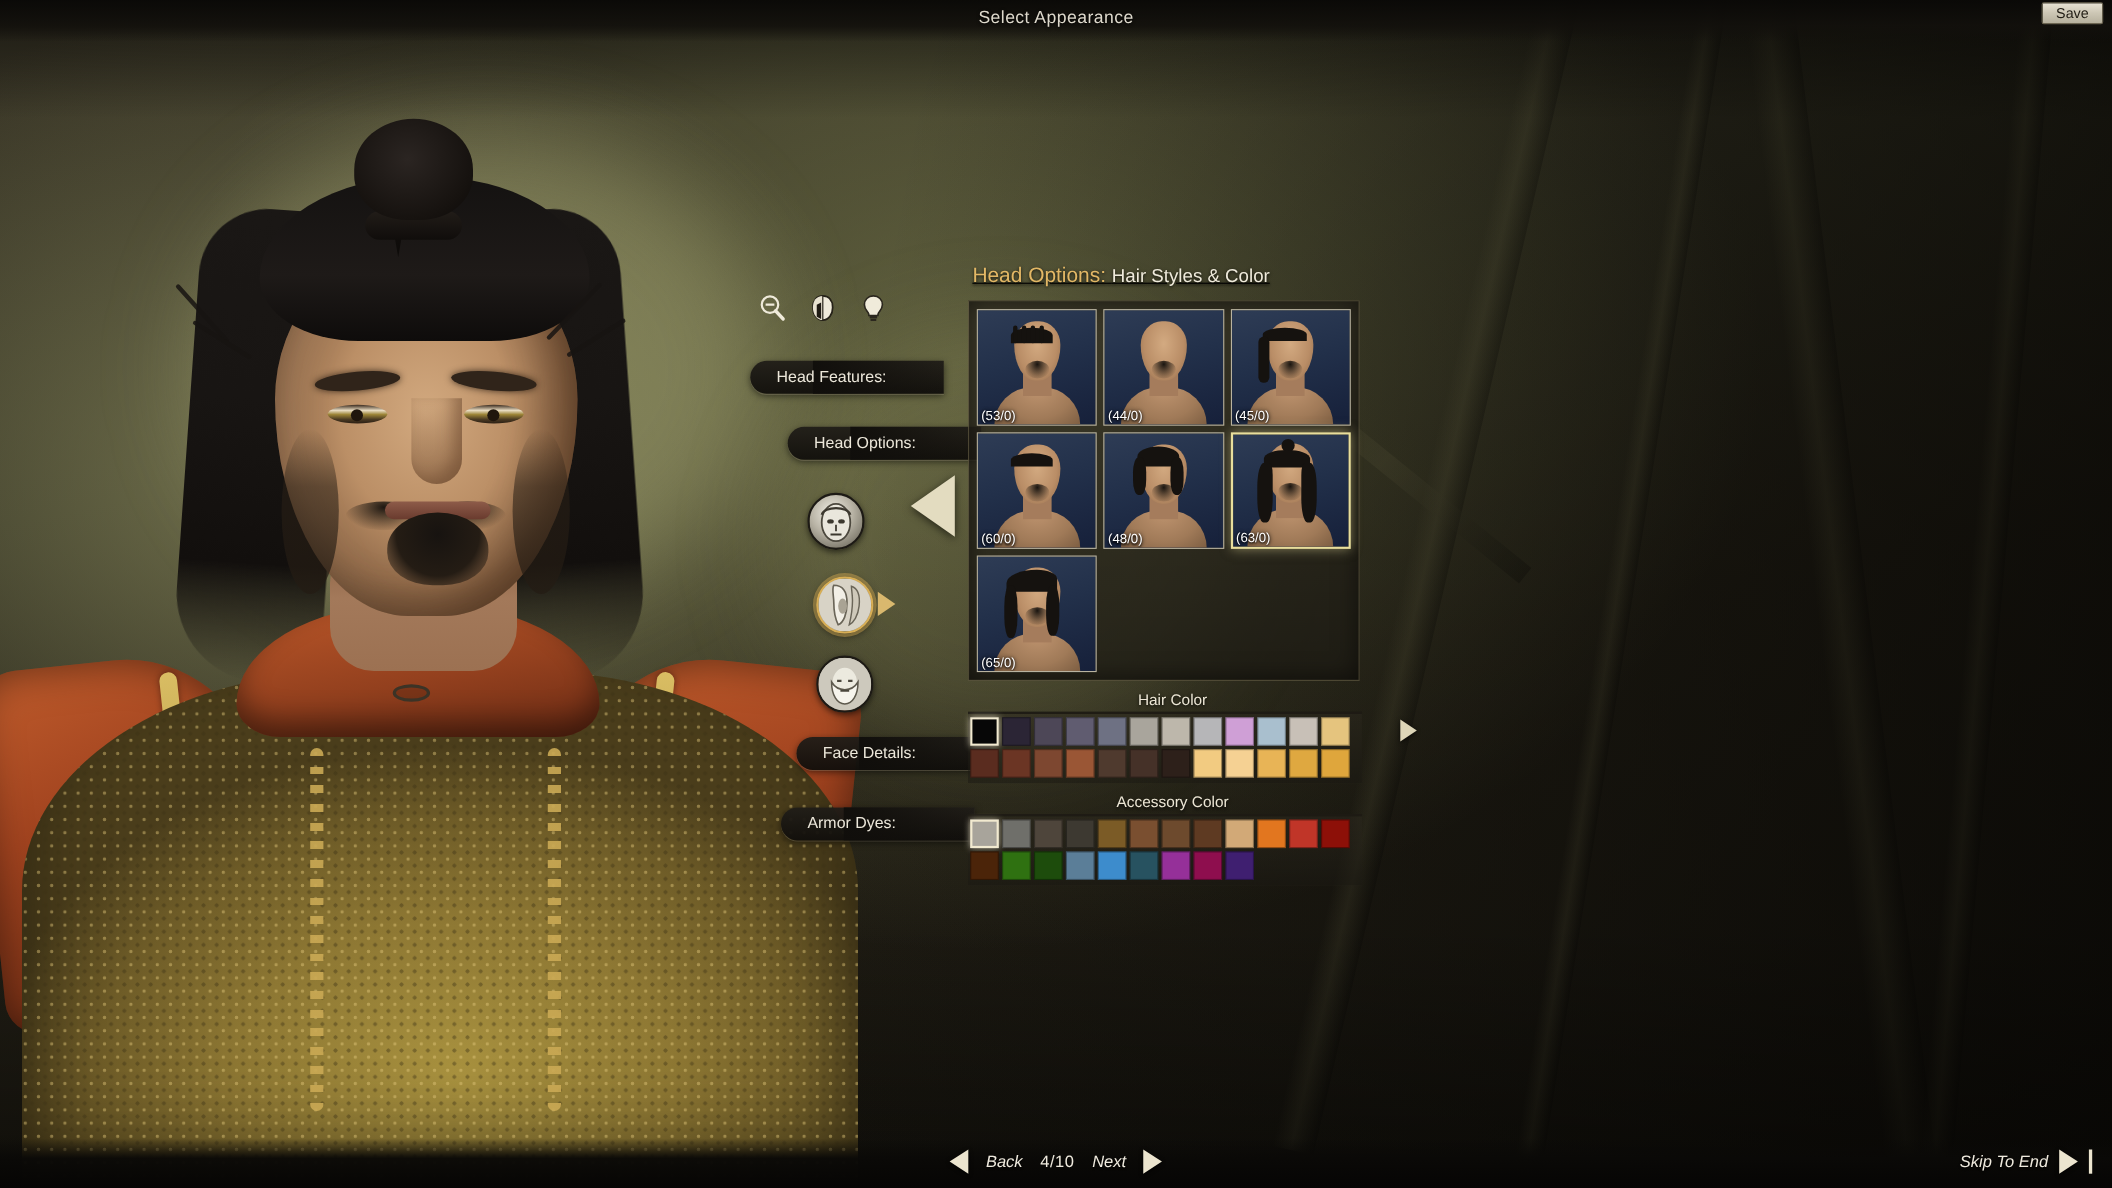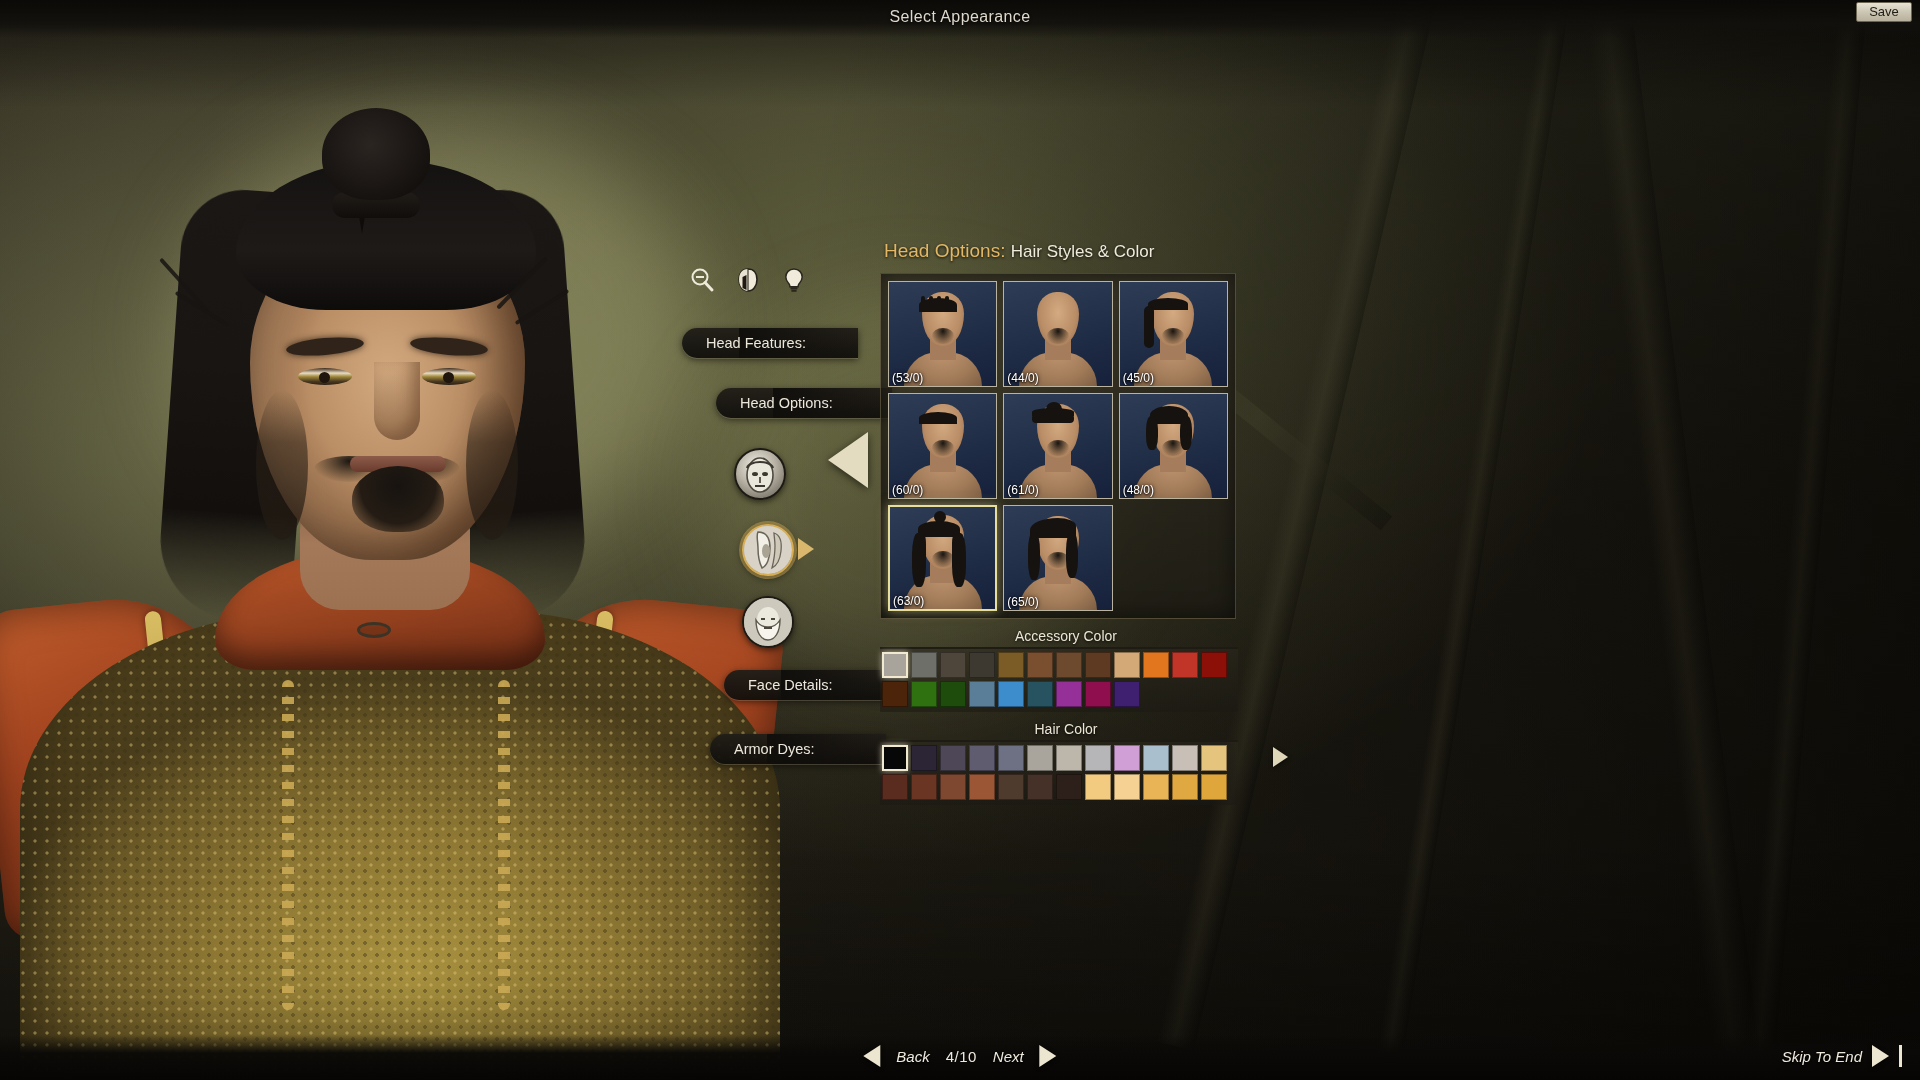--- a/index.html
+++ b/index.html
@@ -224,20 +224,21 @@
     border-top:28px solid transparent; border-bottom:28px solid transparent;
     border-right:40px solid #e3dcc0;
     filter:drop-shadow(0 2px 4px rgba(0,0,0,.6));
   }
 
   
   #panel{ position:absolute; left:880px; top:240px; width:380px; }
   #panel-title{
     font-size:19px; padding-left:4px; white-space:nowrap;
     text-shadow:0 1px 3px rgba(0,0,0,.85);
+    text-decoration:underline;
   }
   #panel-title .main{ color:#e2b765; }
   #panel-title .sub{ color:#efeadb; font-size:17px; }
 
   #grid-frame{
     margin-top:11px; width:356px; padding:7px;
     background:linear-gradient(180deg, rgba(48,44,33,.72), rgba(28,26,19,.78));
     border:1px solid rgba(150,138,100,.35);
     box-shadow: inset 0 0 22px rgba(0,0,0,.55);
   }
@@ -513,30 +514,20 @@
           <div class="pface"></div>
           <div class="pbeard"></div>
           <div class="phair" style="left:30px;top:18px;width:38px;height:12px;border-radius:50% 50% 0 0;"></div>
           <div class="lbl">(60/0)</div>
         </div>
         <div class="sw">
           <div class="pbody"></div>
           <div class="pneck"></div>
           <div class="pface"></div>
           <div class="pbeard"></div>
-          <div class="phair" style="left:28px;top:20px;width:42px;height:9px;border-radius:4px;"></div>
-          <div class="phair" style="left:42px;top:8px;width:16px;height:14px;border-radius:50%;"></div>
-          <div class="phair" style="left:28px;top:14px;width:42px;height:8px;border-radius:50% 50% 0 0;"></div>
-          <div class="lbl">(61/0)</div>
-        </div>
-        <div class="sw">
-          <div class="pbody"></div>
-          <div class="pneck"></div>
-          <div class="pface"></div>
-          <div class="pbeard"></div>
           <div class="phair" style="left:30px;top:12px;width:38px;height:18px;border-radius:50% 50% 0 0;"></div>
           <div class="phair" style="left:26px;top:22px;width:12px;height:34px;border-radius:40%;"></div>
           <div class="phair" style="left:60px;top:22px;width:12px;height:34px;border-radius:40%;"></div>
           <div class="lbl">(48/0)</div>
         </div>
         <div class="sw sel">
           <div class="pbody"></div>
           <div class="pneck"></div>
           <div class="pface"></div>
           <div class="pbeard"></div>
@@ -550,20 +541,55 @@
           <div class="pbody"></div>
           <div class="pneck"></div>
           <div class="pface"></div>
           <div class="pbeard"></div>
           <div class="phair" style="left:26px;top:12px;width:46px;height:20px;border-radius:60% 40% 10% 10%;"></div>
           <div class="phair" style="left:24px;top:26px;width:12px;height:48px;border-radius:40%;"></div>
           <div class="phair" style="left:62px;top:26px;width:12px;height:46px;border-radius:40%;"></div>
           <div class="lbl">(65/0)</div>
         </div>
       </div>
+  </div>
+
+  <div class="csec">
+    <div class="clabel">Hair Color</div>
+    <div class="crows" id="hair-color-rows">
+        <div class="crow">
+          <div class="chip sel" style="background: rgb(7, 7, 7);"></div>
+          <div class="chip" style="background: rgb(43, 37, 53);"></div>
+          <div class="chip" style="background: rgb(77, 71, 87);"></div>
+          <div class="chip" style="background: rgb(96, 92, 112);"></div>
+          <div class="chip" style="background: rgb(110, 113, 131);"></div>
+          <div class="chip" style="background: rgb(169, 165, 156);"></div>
+          <div class="chip" style="background: rgb(189, 183, 171);"></div>
+          <div class="chip" style="background: rgb(182, 182, 184);"></div>
+          <div class="chip" style="background: rgb(207, 159, 214);"></div>
+          <div class="chip" style="background: rgb(169, 191, 206);"></div>
+          <div class="chip" style="background: rgb(200, 192, 183);"></div>
+          <div class="chip" style="background: rgb(229, 196, 126);"></div>
+        </div>
+        <div class="crow">
+          <div class="chip" style="background: rgb(90, 44, 31);"></div>
+          <div class="chip" style="background: rgb(107, 53, 36);"></div>
+          <div class="chip" style="background: rgb(125, 71, 48);"></div>
+          <div class="chip" style="background: rgb(154, 86, 53);"></div>
+          <div class="chip" style="background: rgb(79, 58, 46);"></div>
+          <div class="chip" style="background: rgb(69, 49, 40);"></div>
+          <div class="chip" style="background: rgb(45, 32, 26);"></div>
+          <div class="chip" style="background: rgb(242, 203, 129);"></div>
+          <div class="chip" style="background: rgb(245, 209, 147);"></div>
+          <div class="chip" style="background: rgb(232, 180, 86);"></div>
+          <div class="chip" style="background: rgb(223, 168, 64);"></div>
+          <div class="chip" style="background: rgb(223, 166, 60);"></div>
+        </div>
+      </div>
+    <div id="more-colors"></div>
   </div>
 
   <div class="csec">
     <div class="clabel">Accessory Color</div>
     <div class="crows" id="acc-color-rows">
         <div class="crow">
           <div class="chip sel" style="background: rgb(168, 164, 155);"></div>
           <div class="chip" style="background: rgb(111, 111, 106);"></div>
           <div class="chip" style="background: rgb(78, 69, 59);"></div>
           <div class="chip" style="background: rgb(61, 57, 49);"></div>
@@ -586,55 +612,20 @@
           <div class="chip" style="background: rgb(149, 48, 153);"></div>
           <div class="chip" style="background: rgb(142, 14, 78);"></div>
           <div class="chip" style="background: rgb(63, 31, 112);"></div>
           <div class="chip blank"></div>
           <div class="chip blank"></div>
           <div class="chip blank"></div>
         </div>
       </div>
   </div>
 
-  <div class="csec">
-    <div class="clabel">Hair Color</div>
-    <div class="crows" id="hair-color-rows">
-        <div class="crow">
-          <div class="chip sel" style="background: rgb(7, 7, 7);"></div>
-          <div class="chip" style="background: rgb(43, 37, 53);"></div>
-          <div class="chip" style="background: rgb(77, 71, 87);"></div>
-          <div class="chip" style="background: rgb(96, 92, 112);"></div>
-          <div class="chip" style="background: rgb(110, 113, 131);"></div>
-          <div class="chip" style="background: rgb(169, 165, 156);"></div>
-          <div class="chip" style="background: rgb(189, 183, 171);"></div>
-          <div class="chip" style="background: rgb(182, 182, 184);"></div>
-          <div class="chip" style="background: rgb(207, 159, 214);"></div>
-          <div class="chip" style="background: rgb(169, 191, 206);"></div>
-          <div class="chip" style="background: rgb(200, 192, 183);"></div>
-          <div class="chip" style="background: rgb(229, 196, 126);"></div>
-        </div>
-        <div class="crow">
-          <div class="chip" style="background: rgb(90, 44, 31);"></div>
-          <div class="chip" style="background: rgb(107, 53, 36);"></div>
-          <div class="chip" style="background: rgb(125, 71, 48);"></div>
-          <div class="chip" style="background: rgb(154, 86, 53);"></div>
-          <div class="chip" style="background: rgb(79, 58, 46);"></div>
-          <div class="chip" style="background: rgb(69, 49, 40);"></div>
-          <div class="chip" style="background: rgb(45, 32, 26);"></div>
-          <div class="chip" style="background: rgb(242, 203, 129);"></div>
-          <div class="chip" style="background: rgb(245, 209, 147);"></div>
-          <div class="chip" style="background: rgb(232, 180, 86);"></div>
-          <div class="chip" style="background: rgb(223, 168, 64);"></div>
-          <div class="chip" style="background: rgb(223, 166, 60);"></div>
-        </div>
-      </div>
-    <div id="more-colors"></div>
-  </div>
-
 </div>
 
 <div id="bottombar">
   <div id="navcluster">
     <div class="navarrow left"></div>
     <div class="txt">Back</div>
     <div class="page">4/10</div>
     <div class="txt">Next</div>
     <div class="navarrow right"></div>
   </div>

